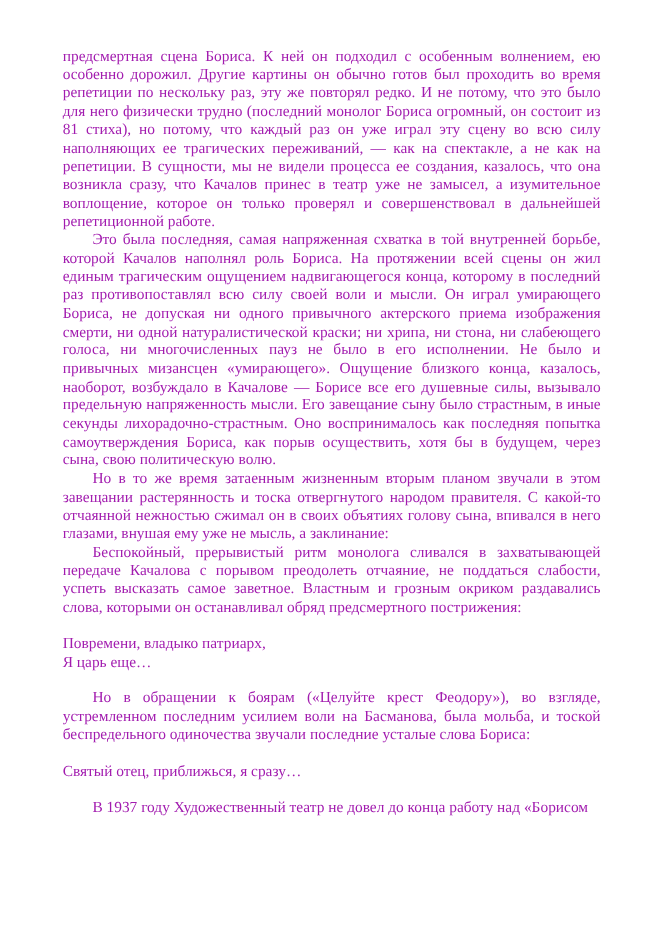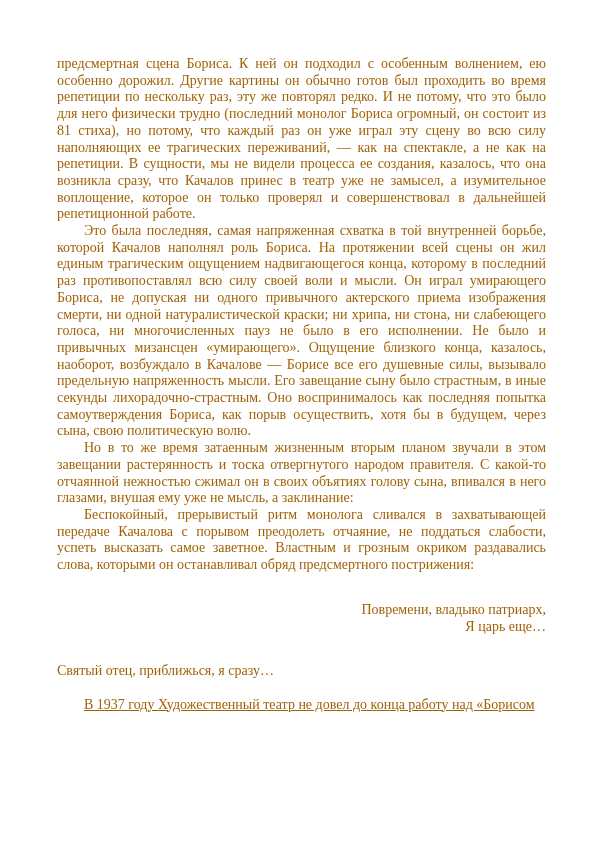--- a/index.html
+++ b/index.html
@@ -9,46 +9,45 @@
   }
   body {
     width: 600px;
     height: 849px;
     position: relative;
     overflow: hidden;
   }
   .page {
     position: absolute;
     left: 57px;
-    top: 56px;
+    top: 44px;
     width: 489px;
     font-family: "Liberation Serif", "DejaVu Serif", serif;
     font-size: 14px;
     line-height: 16.7px;
-    color: #a16207;
+    color: #a21caf;
     text-align: justify;
   }
   .page p {
     margin: 0;
     padding: 0;
   }
   p.indent {
     text-indent: 27px;
   }
   p.quote-line {
     text-align: left;
     margin: 16.7px 0;
   }
   .verse {
-    text-align: right;
-    margin: 28px 0;
+    text-align: left;
+    margin: 16px 0;
   }
   p.final-para {
     margin-top: 15px;
-    text-decoration: underline;
   }
 </style>
 </head>
 <body>
 
 <div class="page">
 
   <p class="body">предсмертная сцена Бориса. К ней он подходил с особенным волнением, ею особенно дорожил. Другие картины он обычно готов был проходить во время репетиции по нескольку раз, эту же повторял редко. И не потому, что это было для него физически трудно (последний монолог Бориса огромный, он состоит из 81 стиха), но потому, что каждый раз он уже играл эту сцену во всю силу наполняющих ее трагических переживаний, — как на спектакле, а не как на репетиции. В сущности, мы не видели процесса ее создания, казалось, что она возникла сразу, что Качалов принес в театр уже не замысел, а изумительное воплощение, которое он только проверял и совершенствовал в дальнейшей репетиционной работе.</p>
 
   <p class="body indent">Это была последняя, самая напряженная схватка в той внутренней борьбе, которой Качалов наполнял роль Бориса. На протяжении всей сцены он жил единым трагическим ощущением надвигающегося конца, которому в последний раз противопоставлял всю силу своей воли и мысли. Он играл умирающего Бориса, не допуская ни одного привычного актерского приема изображения смерти, ни одной натуралистической краски; ни хрипа, ни стона, ни слабеющего голоса, ни многочисленных пауз не было в его исполнении. Не было и привычных мизансцен «умирающего». Ощущение близкого конца, казалось, наоборот, возбуждало в Качалове — Борисе все его душевные силы, вызывало предельную напряженность мысли. Его завещание сыну было страстным, в иные секунды лихорадочно-страстным. Оно воспринималось как последняя попытка самоутверждения Бориса, как порыв осуществить, хотя бы в будущем, через сына, свою политическую волю.</p>
@@ -56,18 +55,19 @@
   <p class="body indent">Но в то же время затаенным жизненным вторым планом звучали в этом завещании растерянность и тоска отвергнутого народом правителя. С какой-то отчаянной нежностью сжимал он в своих объятиях голову сына, впивался в него глазами, внушая ему уже не мысль, а заклинание:</p>
 
 
   <p class="body indent">Беспокойный, прерывистый ритм монолога сливался в захватывающей передаче Качалова с порывом преодолеть отчаяние, не поддаться слабости, успеть высказать самое заветное. Властным и грозным окриком раздавались слова, которыми он останавливал обряд предсмертного пострижения:</p>
 
   <div class="verse">
     <div>Повремени, владыко патриарх,</div>
     <div>Я царь еще…</div>
   </div>
 
+  <p class="body indent">Но в обращении к боярам («Целуйте крест Феодору»), во взгляде, устремленном последним усилием воли на Басманова, была мольба, и тоской беспредельного одиночества звучали последние усталые слова Бориса:</p>
 
   <p class="quote-line">Святый отец, приближься, я сразу…</p>
 
   <p class="body indent final-para">В 1937 году Художественный театр не довел до конца работу над «Борисом</p>
 
 </div>
 
 </body></html>

